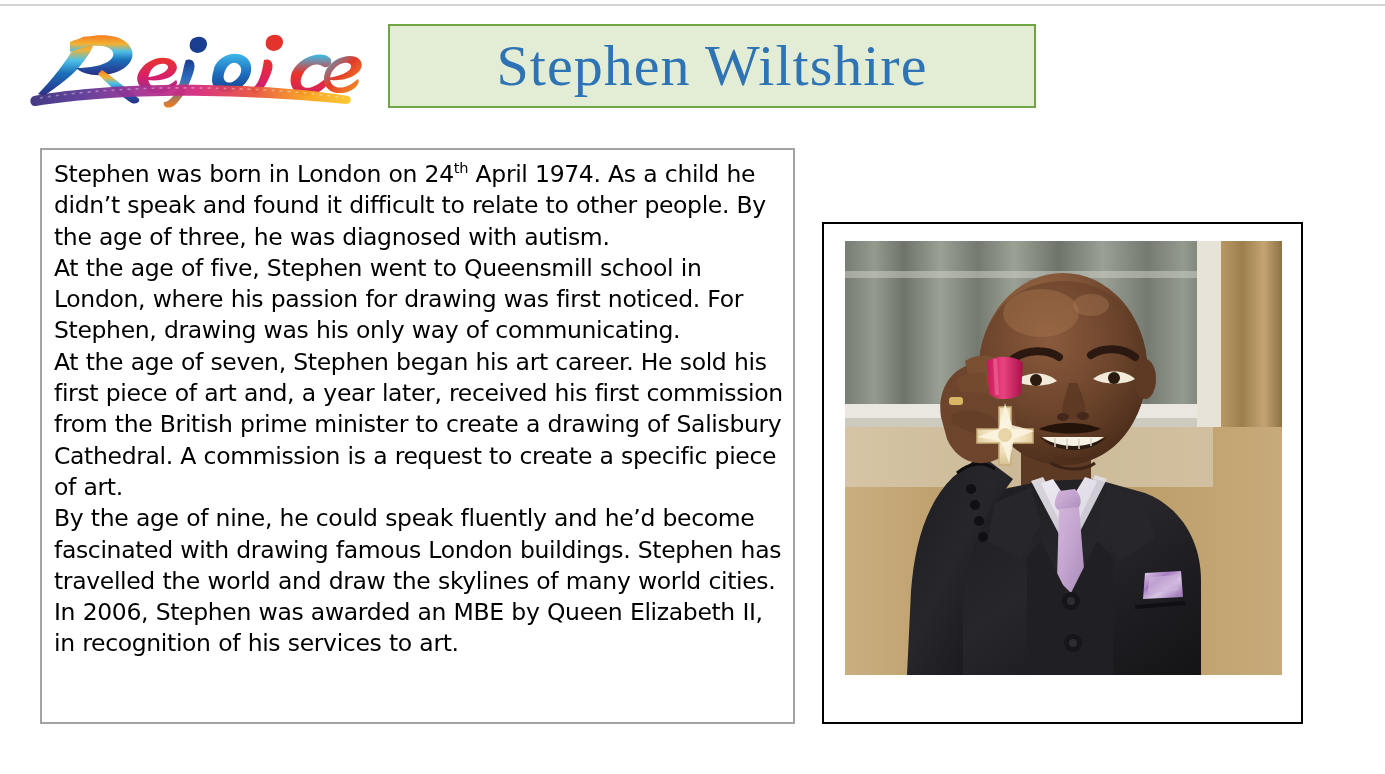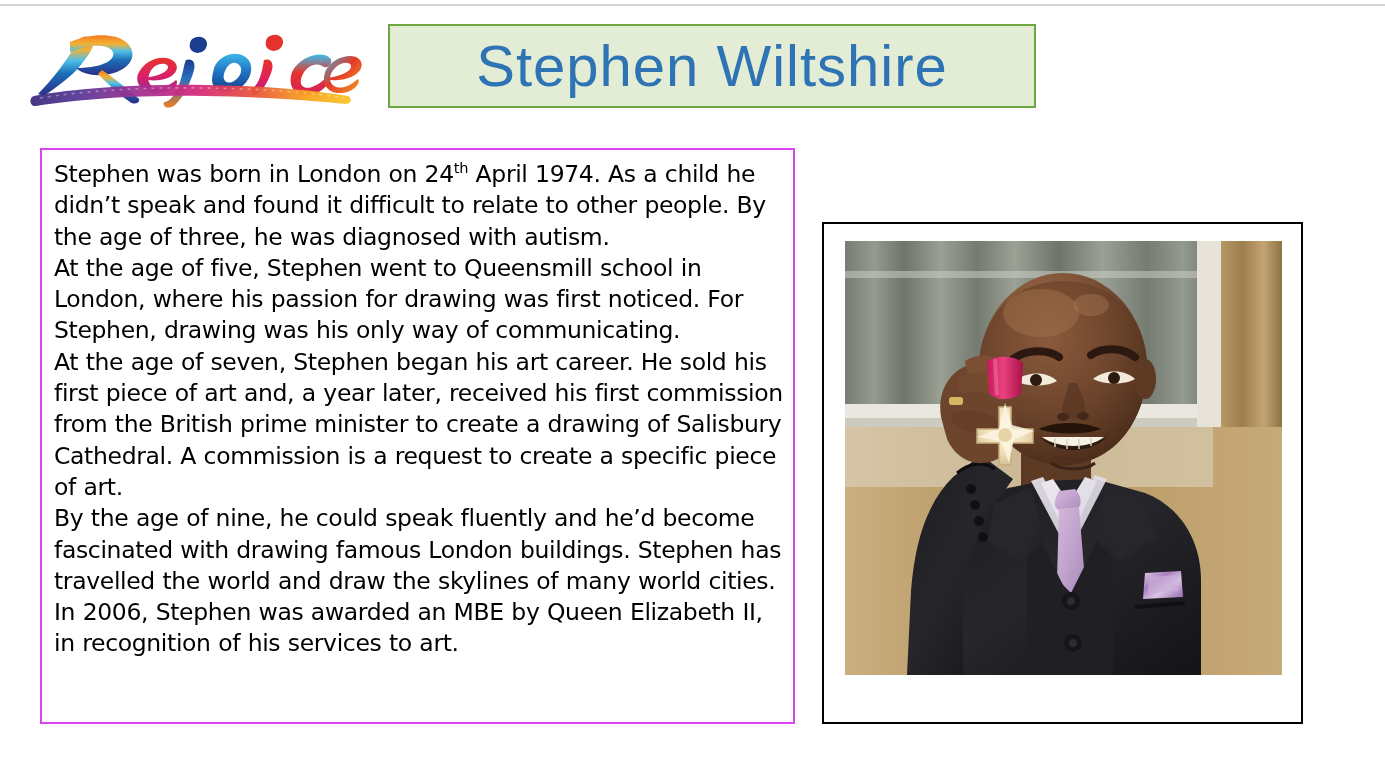--- a/index.html
+++ b/index.html
@@ -43,37 +43,37 @@
     width: 648px;
     height: 84px;
     background: #e3ecd5;
     border: 2px solid #6fa542;
     box-sizing: border-box;
     display: flex;
     align-items: center;
     justify-content: center;
   }
   .title-text {
-    font-family: Liberation Sans, sans-serif;
+    font-family: Liberation Serif, serif;
     font-size: 58px;
     font-weight: 400;
     color: #2e74b5;
     letter-spacing: 1px;
     line-height: 1;
     white-space: nowrap;
   }
 
   
   .text-box {
     position: absolute;
     left: 40px;
     top: 148px;
     width: 755px;
     height: 576px;
-    border: 2px solid #d946ef;
+    border: 2px solid #a3a3a3;
     box-sizing: border-box;
     background: #ffffff;
     padding: 9px 10px 0 12px;
   }
   .body-text {
     font-family: "DejaVu Sans", sans-serif;
     font-size: 23.5px;
     line-height: 31.3px;
     color: #000000;
     letter-spacing: -0.35px;

